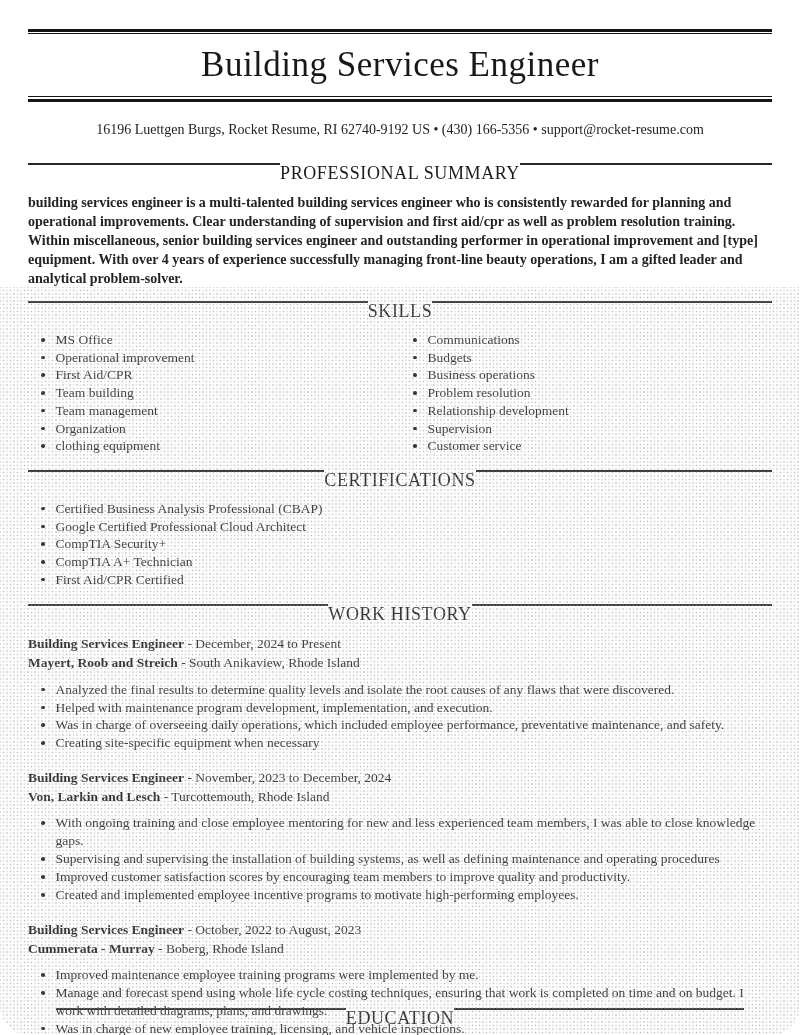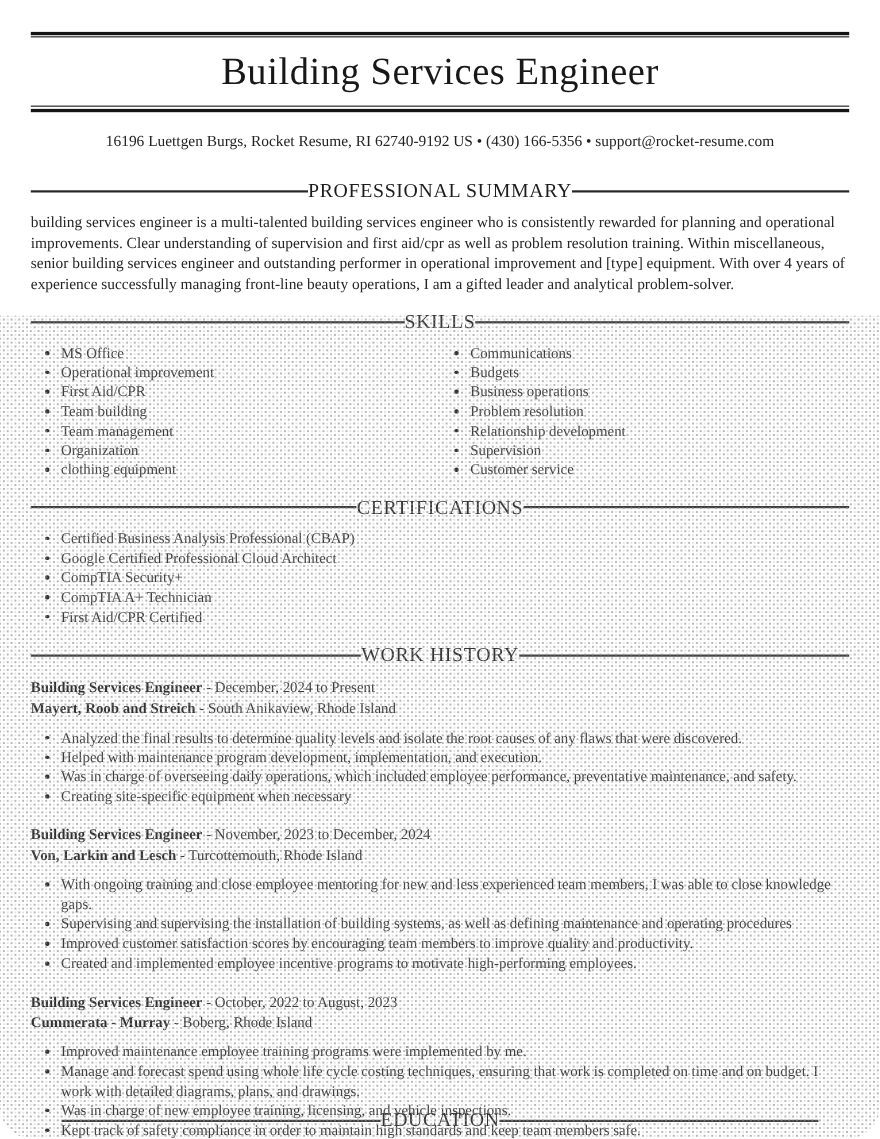--- a/index.html
+++ b/index.html
@@ -26,30 +26,30 @@
   }
   
   .rule-dbl-top{margin:29px 28px 0;height:1px;border-top:3px solid #151515;border-bottom:1px solid #151515;}
   .rule-dbl-bottom{margin:5px 28px 0;height:2px;border-top:1px solid #151515;border-bottom:3px solid #151515;}
   h1.title{
     margin:5px 0 0;text-align:center;font-weight:400;
     font-size:35px;line-height:52px;color:#181818;letter-spacing:0.5px;
   }
   .contact{margin-top:20px;text-align:center;font-size:14px;color:#222;}
   
-  .sec-head{display:flex;align-items:center;gap:0;margin:0 28px;}
+  .sec-head{display:flex;align-items:flex-start;gap:0;margin:0 28px;}
   .sec-head .line{flex:1;height:2px;background:#272727;}
   .sec-head .label{font-size:18px;letter-spacing:0.6px;color:#1c1c1c;white-space:nowrap;}
   .sec-summary{margin-top:25px;}
   .sec-skills{margin-top:13px;}
   .sec-certs{margin-top:15px;}
   .sec-work{margin-top:16px;}
   .sec-education{position:absolute;left:28px;right:28px;top:1008px;}
   
-  .summary-text{margin:9px 28px 0;font-size:14px;line-height:19px;color:#242424;}
+  .summary-text{margin:9px 28px 0;font-size:14px;line-height:19px;color:#242424;font-weight:bold;}
   
   .li{display:flex;align-items:flex-start;line-height:17.7px;font-size:13.5px;color:#242424;}
   .li .dot{flex:0 0 auto;width:3.5px;height:3.5px;border-radius:50%;background:#1c1c1c;margin:7px 11px 0 13px;}
   .job .li{line-height:17.9px;}
   
   .skills-grid{display:grid;grid-template-columns:372px 1fr;margin:9px 28px 0;}
   
   .cert-list{margin:9px 28px 0;}
   
   .jobs{margin:10px 28px 0;}

